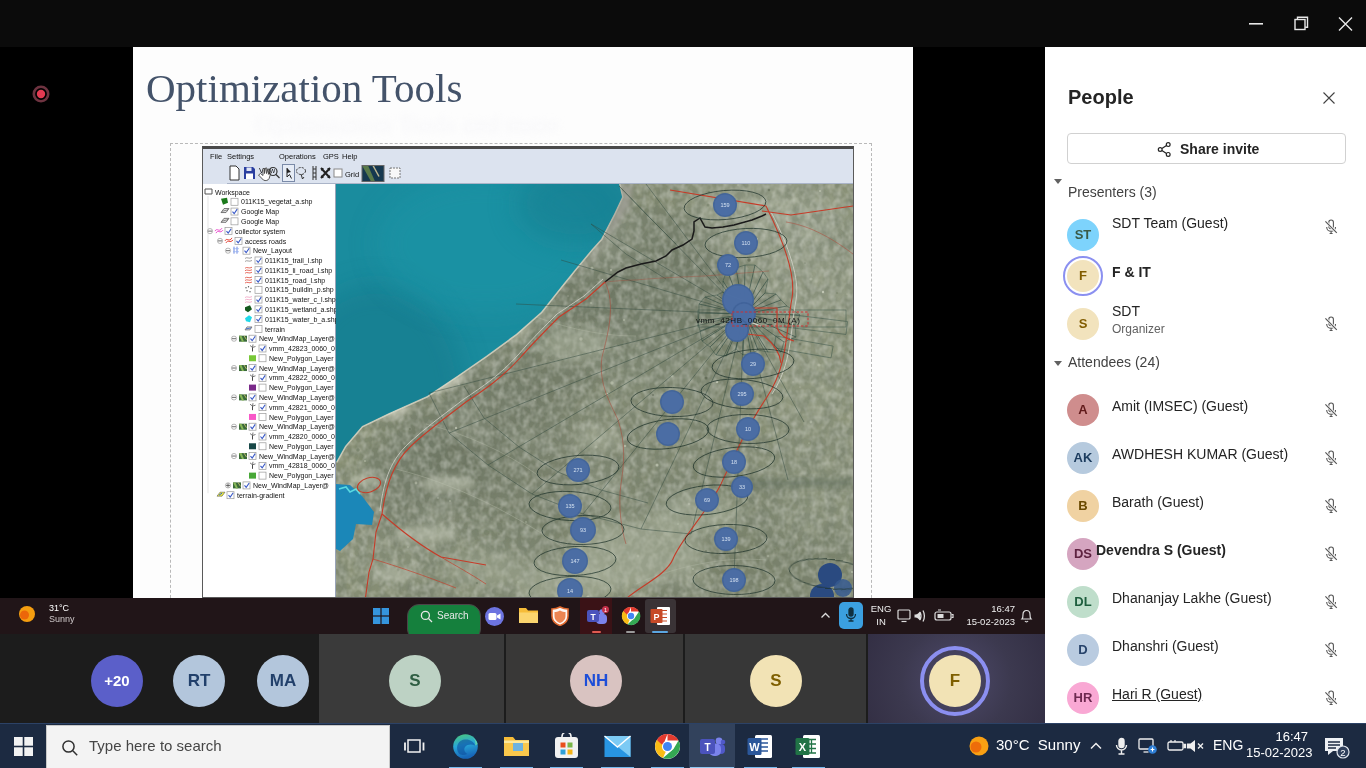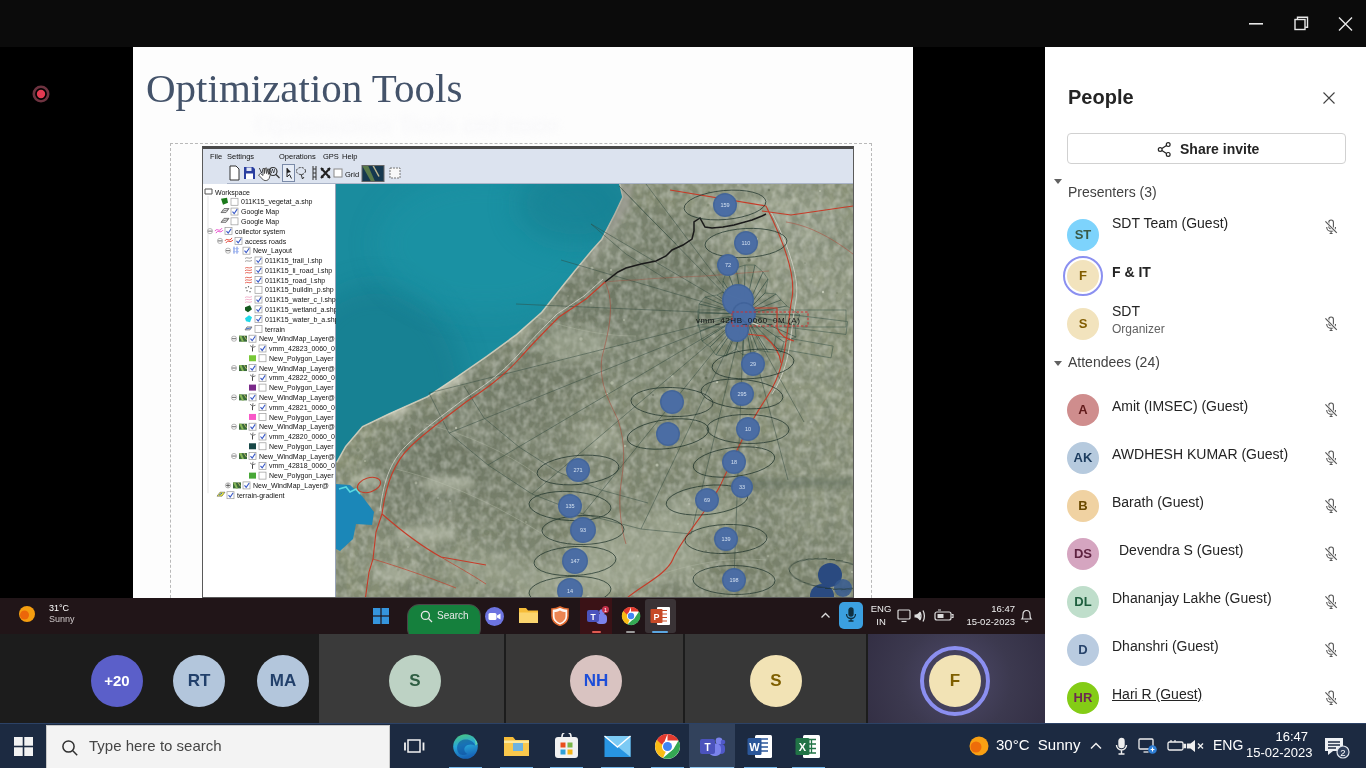--- a/index.html
+++ b/index.html
@@ -942,38 +942,38 @@
         <use href="#micoff"></use>
       </svg>
 
     <div class="avatar" style="left:22px;top:443px;background:#f0d2a2;color:#6b4a00;">B</div>
     <div class="abs" style="left:67px;top:447px;font-size:14px;">Barath (Guest)</div>
     <svg class="abs" style="left:277px;top:450px;" width="18" height="18" viewBox="0 0 18 18">
         <use href="#micoff"></use>
       </svg>
 
     <div class="avatar" style="left:22px;top:491px;background:#d5a5c0;color:#5e2240;">DS</div>
-    <div class="abs" style="left:74px;top:495px;font-size:14px;">Devendra S (Guest)</div>
+    <div class="abs" style="left:51px;top:495px;font-size:14px;font-weight:bold;">Devendra S (Guest)</div>
     <svg class="abs" style="left:277px;top:498px;" width="18" height="18" viewBox="0 0 18 18">
         <use href="#micoff"></use>
       </svg>
 
     <div class="avatar" style="left:22px;top:539px;background:#bfdecb;color:#1e5e3e;">DL</div>
     <div class="abs" style="left:67px;top:543px;font-size:14px;">Dhananjay Lakhe (Guest)</div>
     <svg class="abs" style="left:277px;top:546px;" width="18" height="18" viewBox="0 0 18 18">
         <use href="#micoff"></use>
       </svg>
 
     <div class="avatar" style="left:22px;top:587px;background:#b9cbe0;color:#27436b;">D</div>
     <div class="abs" style="left:67px;top:591px;font-size:14px;">Dhanshri (Guest)</div>
     <svg class="abs" style="left:277px;top:594px;" width="18" height="18" viewBox="0 0 18 18">
         <use href="#micoff"></use>
       </svg>
 
-    <div class="avatar" style="left:22px;top:635px;background:#84cc16;color:#6d2950;">HR</div>
+    <div class="avatar" style="left:22px;top:635px;background:#f9a8d4;color:#6d2950;">HR</div>
     <div class="abs" style="left:67px;top:639px;font-size:14px;text-decoration:underline;">Hari R (Guest)</div>
     <svg class="abs" style="left:277px;top:642px;" width="18" height="18" viewBox="0 0 18 18">
         <use href="#micoff"></use>
       </svg>
   </div>
 
   <div class="abs" style="left:0;top:723px;width:1366px;height:45px;background:#1c2a41;border-top:1.5px solid #2c4266;" id="wtaskbar">
 
     <svg class="abs" style="left:14px;top:13px;" width="19" height="19" viewBox="0 0 19 19" fill="#f2f2f2">
       <rect x="0" y="0" width="8.7" height="8.7"></rect>

